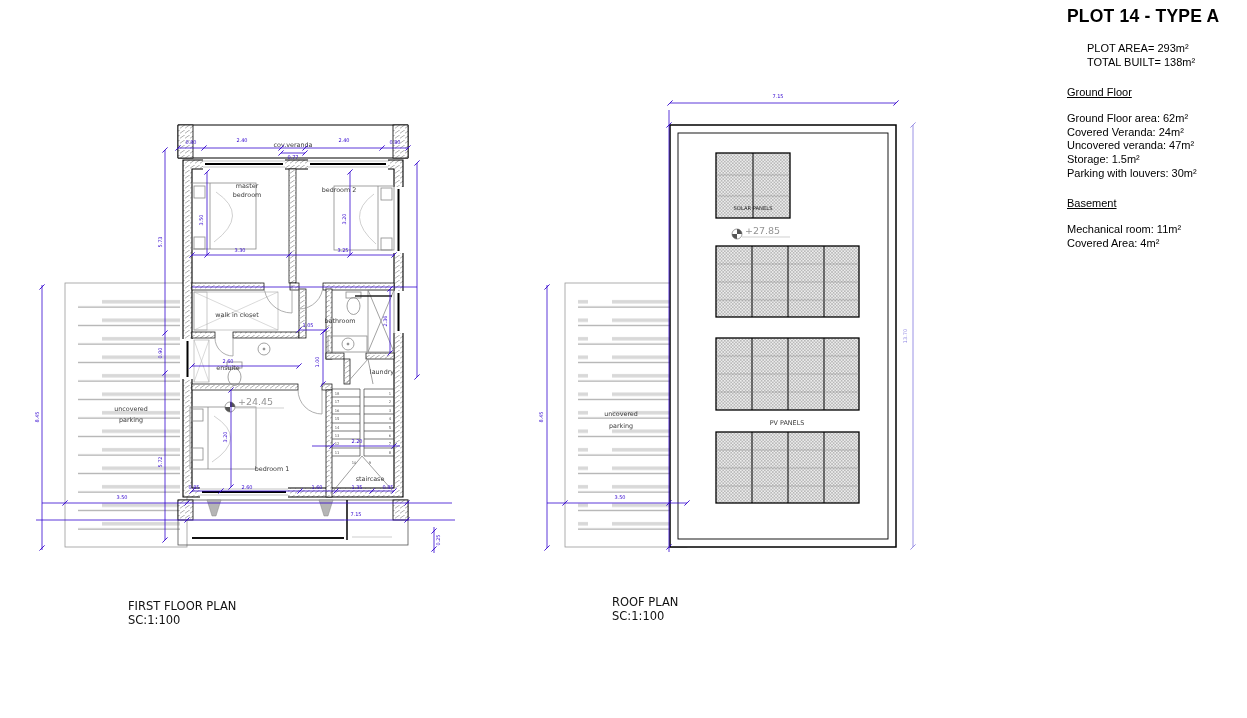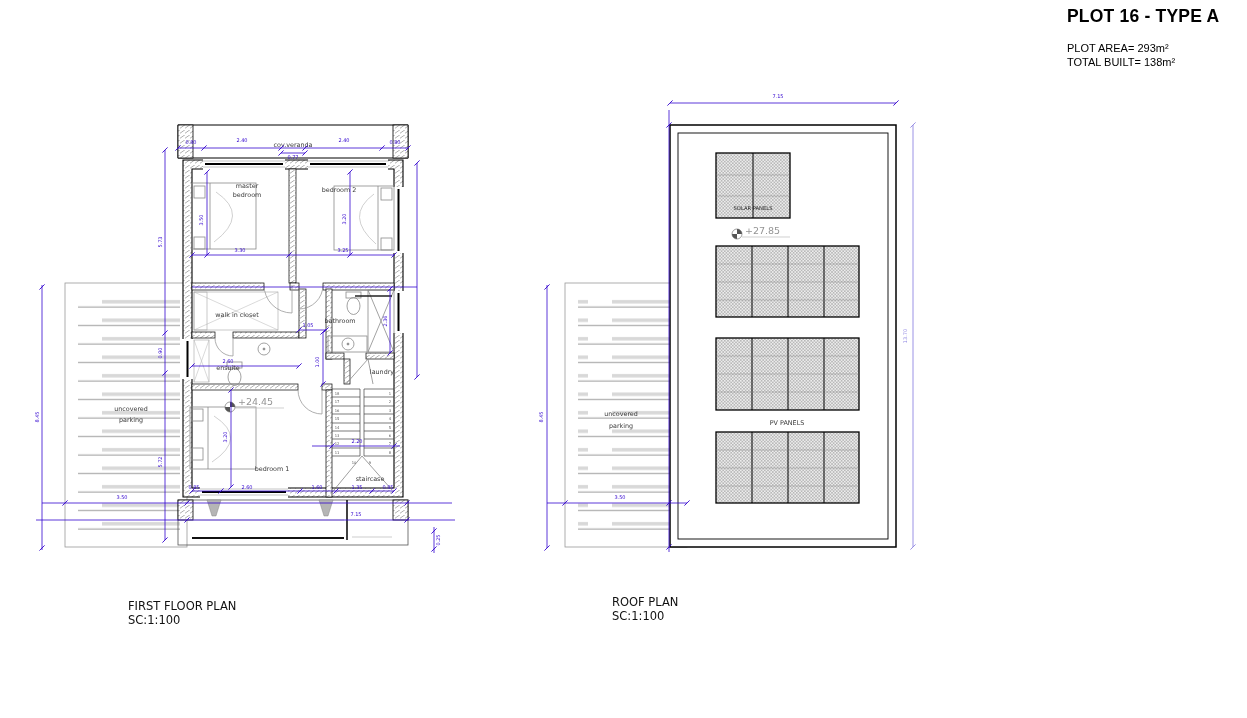--- a/index.html
+++ b/index.html
@@ -15,21 +15,21 @@
   .rlab{fill:#3a3a3a;font-size:6.4px;}
   .slab{fill:#1a1a1a;font-size:5.2px;}
   .lvl{fill:#949494;font-size:9.5px;}
   .num{fill:#555;font-size:3.7px;}
   .fix{stroke:#8a8a8a;stroke-width:0.8;fill:none;}
   .fixf{stroke:#777;stroke-width:0.4;fill:#b5b5b5;}
   .blk{stroke:#000;stroke-width:1;fill:none;}
   .ptitle{fill:#111;font-size:11.5px;}
   .info{position:absolute;left:1067px;top:6px;width:178px;color:#000;}
   .ip-title{font-size:17.5px;font-weight:600;letter-spacing:.2px;}
-  .ip-meta{margin-top:15px;}
+  .ip-meta{margin-top:15px;margin-left:20px;}
   .ip-line{font-size:11px;line-height:13.6px;white-space:nowrap;}
   .ip-head{font-size:11px;text-decoration:underline;margin:17px 0 14px 0;white-space:nowrap;}
 </style>
 </head>
 <body>
 
 <div class="stage">
 
 <svg width="1040" height="718" viewBox="0 0 1040 718">
   <defs>
@@ -320,23 +320,36 @@
   <g>
     <text class="ptitle" x="128" y="610">FIRST FLOOR PLAN</text>
     <text class="ptitle" x="128" y="624">SC:1:100</text>
     <text class="ptitle" x="612" y="606">ROOF PLAN</text>
     <text class="ptitle" x="612" y="620">SC:1:100</text>
   </g>
 </svg>
 
 
 <div class="info">
-  <div class="ip-title">PLOT 16 - TYPE A</div>
+  <div class="ip-title">PLOT 14 - TYPE A</div>
   <div class="ip-meta">
     <div class="ip-line">PLOT AREA= 293m²</div>
     <div class="ip-line">TOTAL BUILT= 138m²</div>
   </div>
 
-
-
+  <div>
+    <div class="ip-head">Ground Floor</div>
+    <div class="ip-line">Ground Floor area: 62m²</div>
+    <div class="ip-line">Covered Veranda: 24m²</div>
+    <div class="ip-line">Uncovered veranda: 47m²</div>
+    <div class="ip-line">Storage: 1.5m²</div>
+    <div class="ip-line">Parking with louvers: 30m²</div>
+  </div>
+
+
+  <div>
+    <div class="ip-head">Basement</div>
+    <div class="ip-line">Mechanical room: 11m²</div>
+    <div class="ip-line">Covered Area: 4m²</div>
+  </div>
 </div>
 
 </div>
 
 </body></html>

